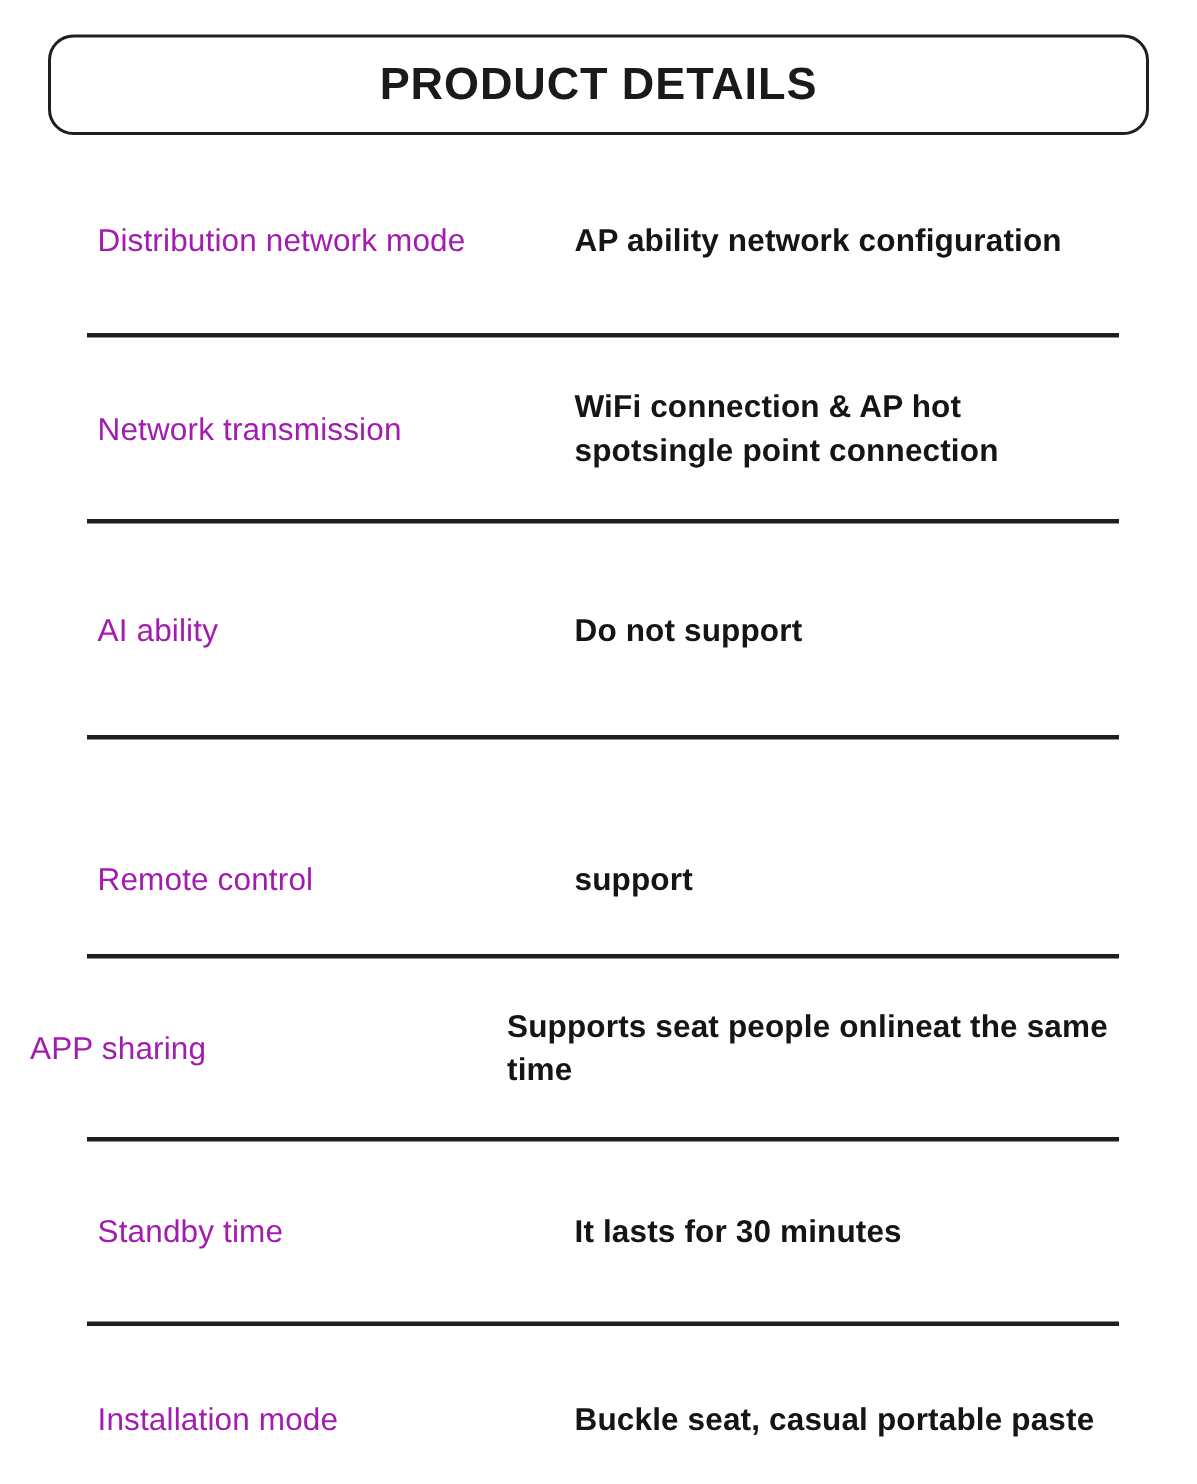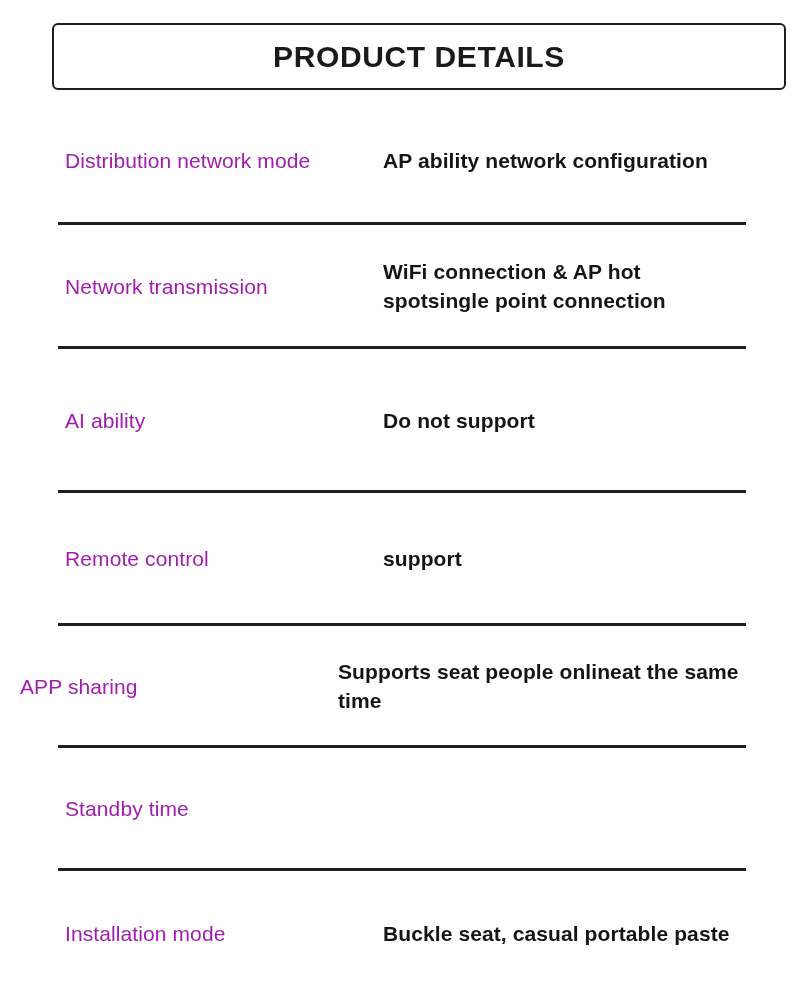--- a/index.html
+++ b/index.html
@@ -24,26 +24,25 @@
 
   
   .header-banner {
     position: absolute;
     left: 32px;
     top: 23px;
     width: 734px;
     height: 67px;
     box-sizing: border-box;
     border: 2px solid #1f1f1f;
-    border-radius: 6px;
+    border-radius: 17px;
     background: #ffffff;
     display: flex;
     align-items: center;
     justify-content: center;
-    margin-left: 20px;
   }
   .header-title {
     font-family: "Liberation Sans", sans-serif;
     font-size: 30px;
     font-weight: bold;
     letter-spacing: 0.6px;
     color: #1a1a1a;
     text-align: center;
     line-height: 1;
   }
@@ -92,21 +91,21 @@
     font-weight: bold;
     line-height: 1.38;
     color: #151515;
     letter-spacing: 0.1px;
   }
 
   
   .row-h1 { height: 127px; }
   .row-h2 { height: 124px; }
   .row-h3 { height: 144px; }
-  .row-h4 { height: 133px; }
+  .row-h4 { height: 103px; margin-top: 43px; }
   .row-h5 { height: 122px; padding-left: 20px; }
   .row-h6 { height: 123px; }
   .row-h7 { height: 127px; }
 </style>
 </head>
 <body>
 
 <div class="page">
 
   <div class="header-banner">
@@ -135,20 +134,21 @@
       <div class="spec-value">support</div>
     </div>
 
     <div class="spec-row row-h5">
       <div class="spec-label">APP sharing</div>
       <div class="spec-value">Supports seat people onlineat the same time</div>
     </div>
 
     <div class="spec-row row-h6">
       <div class="spec-label">Standby time</div>
+      <div class="spec-value">It lasts for 30 minutes</div>
     </div>
 
     <div class="spec-row row-h7">
       <div class="spec-label">Installation mode</div>
       <div class="spec-value">Buckle seat, casual portable paste</div>
     </div>
 
   </div>
 </div>
 

